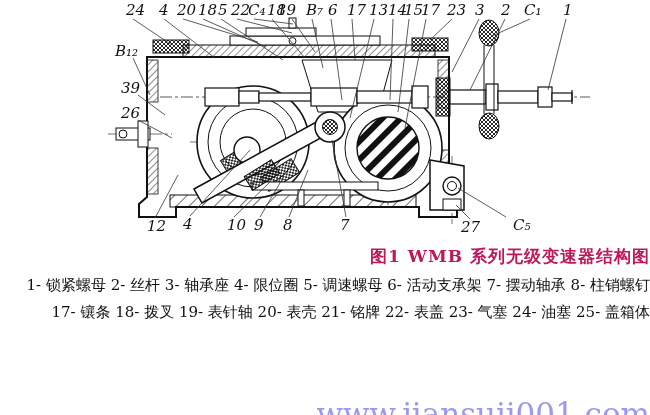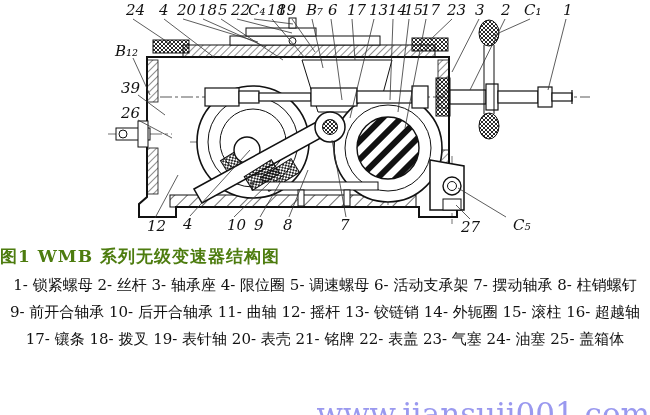--- a/index.html
+++ b/index.html
@@ -1,22 +1,22 @@
 <!DOCTYPE html>
 <html><head>
 <meta charset="utf-8">
 <style>
   html,body{margin:0;padding:0;background:#fff;}
   .fig{position:relative;width:650px;height:415px;background:#fff;overflow:hidden;
        font-family:"DejaVu Serif","Liberation Serif",serif;color:#111;}
   .drawing{position:absolute;left:0;top:0;}
   .callout{position:absolute;font-style:italic;font-size:15px;line-height:16px;color:#111;white-space:nowrap;}
-  .caption{position:absolute;top:245px;left:0;width:650px;text-align:left;
-           font-weight:bold;font-size:17px;letter-spacing:1px;color:#4d7c0f;}
-  .parts{position:absolute;top:272px;left:0;width:650px;text-align:center;
+  .caption{position:absolute;top:245px;left:0;width:650px;text-align:right;
+           font-weight:bold;font-size:17px;letter-spacing:1px;color:#be185d;}
+  .parts{position:absolute;top:272px;left:0;width:650px;text-align:right;
          font-size:15px;line-height:26.8px;color:#111;white-space:nowrap;}
   .watermark{position:absolute;top:376px;left:0;width:650px;text-align:right;
              font-size:31px;line-height:36px;color:#9a99ef;margin-top:20px;}
 </style>
 </head>
 <body>
 
 <div class="fig">
 
   <svg class="drawing" width="650" height="240" viewBox="0 0 650 240">
@@ -201,18 +201,17 @@
   <span class="callout" style="left:254px;top:217px">9</span>
   <span class="callout" style="left:283px;top:217px">8</span>
   <span class="callout" style="left:340px;top:217px">7</span>
   <span class="callout" style="left:461px;top:219px">27</span>
   <span class="callout" style="left:513px;top:217px">C₅</span>
 
   <div class="caption">图1 WMB 系列无级变速器结构图</div>
 
   <div class="parts">
     <div>1- 锁紧螺母 2- 丝杆 3- 轴承座 4- 限位圈 5- 调速螺母 6- 活动支承架 7- 摆动轴承 8- 柱销螺钉</div>
-    <div>9- 前开合轴承 10- 后开合轴承 11- 曲轴 12- 摇杆 13- 铰链销 14- 外轭圈 15- 滚柱 16- 超越轴</div>
     <div>17- 镶条 18- 拨叉 19- 表针轴 20- 表壳 21- 铭牌 22- 表盖 23- 气塞 24- 油塞 25- 盖箱体</div>
   </div>
 
   <div class="watermark">www.jiansuji001.com</div>
 </div>
 
 </body></html>

